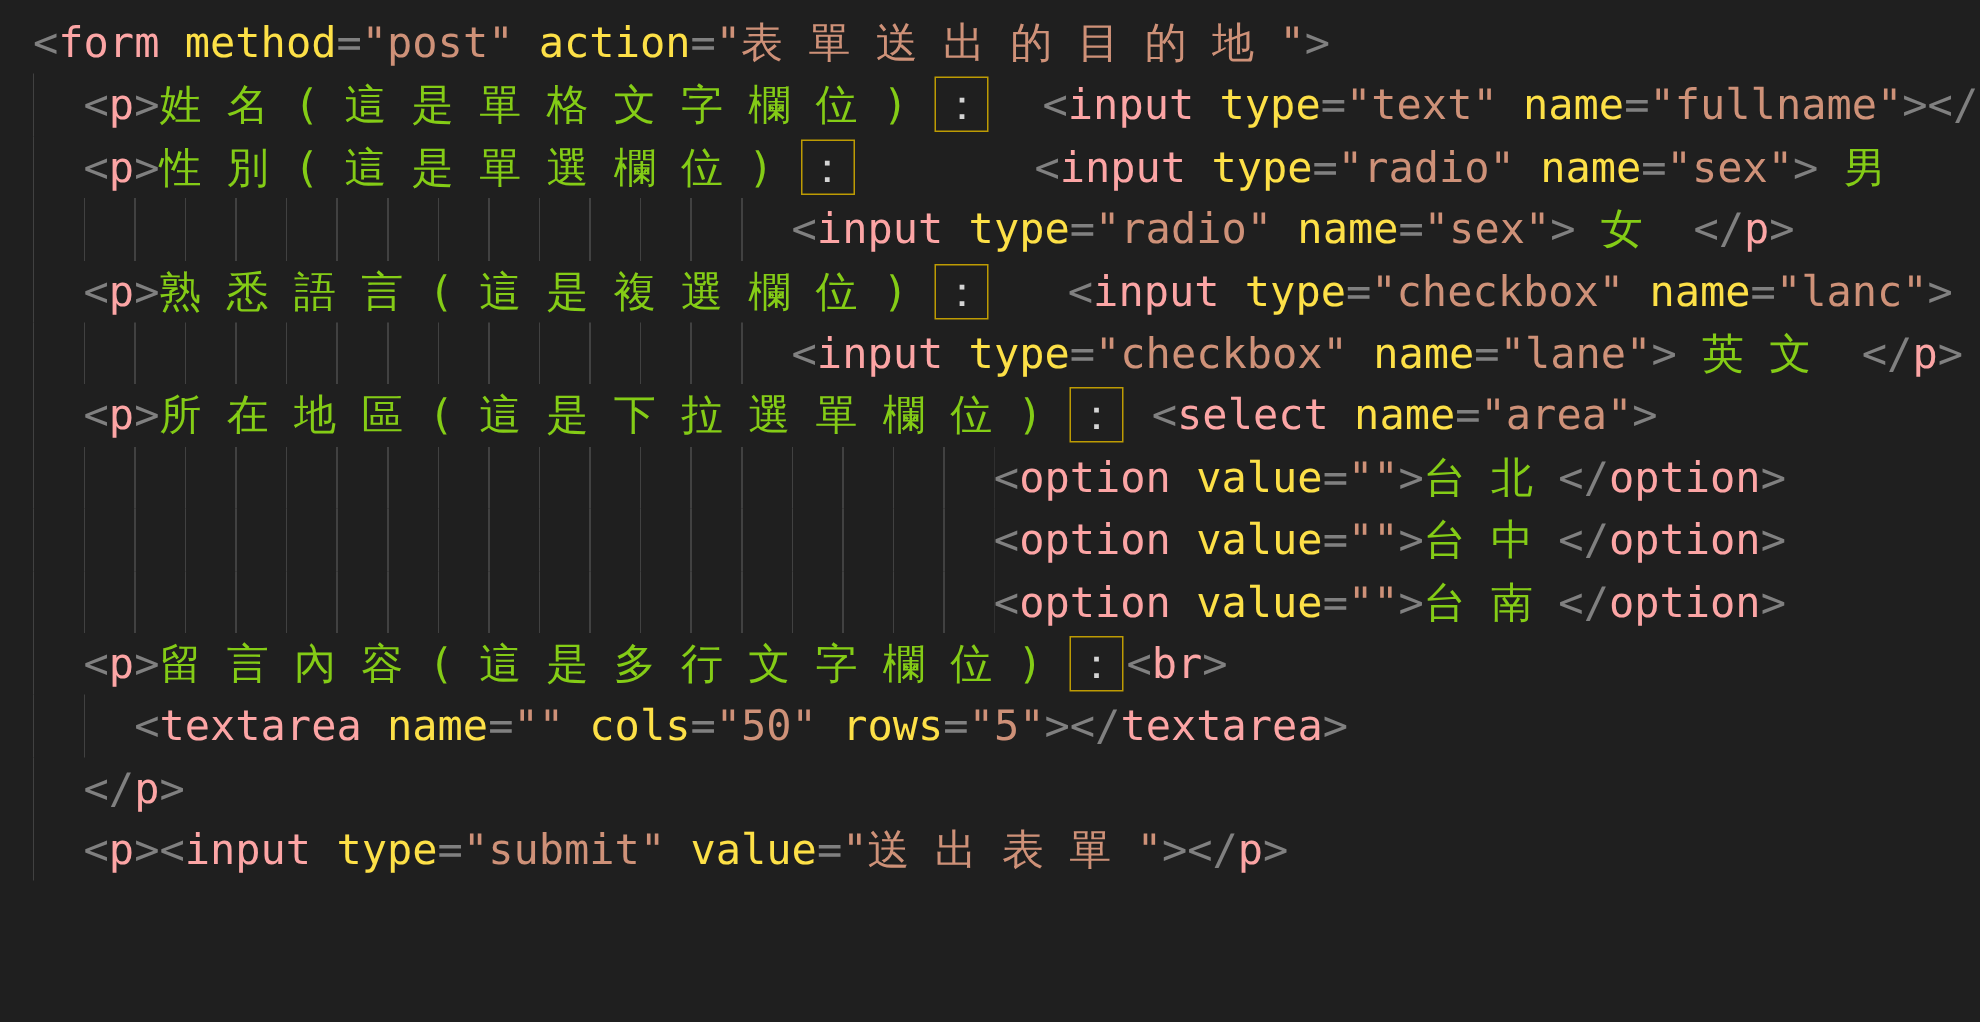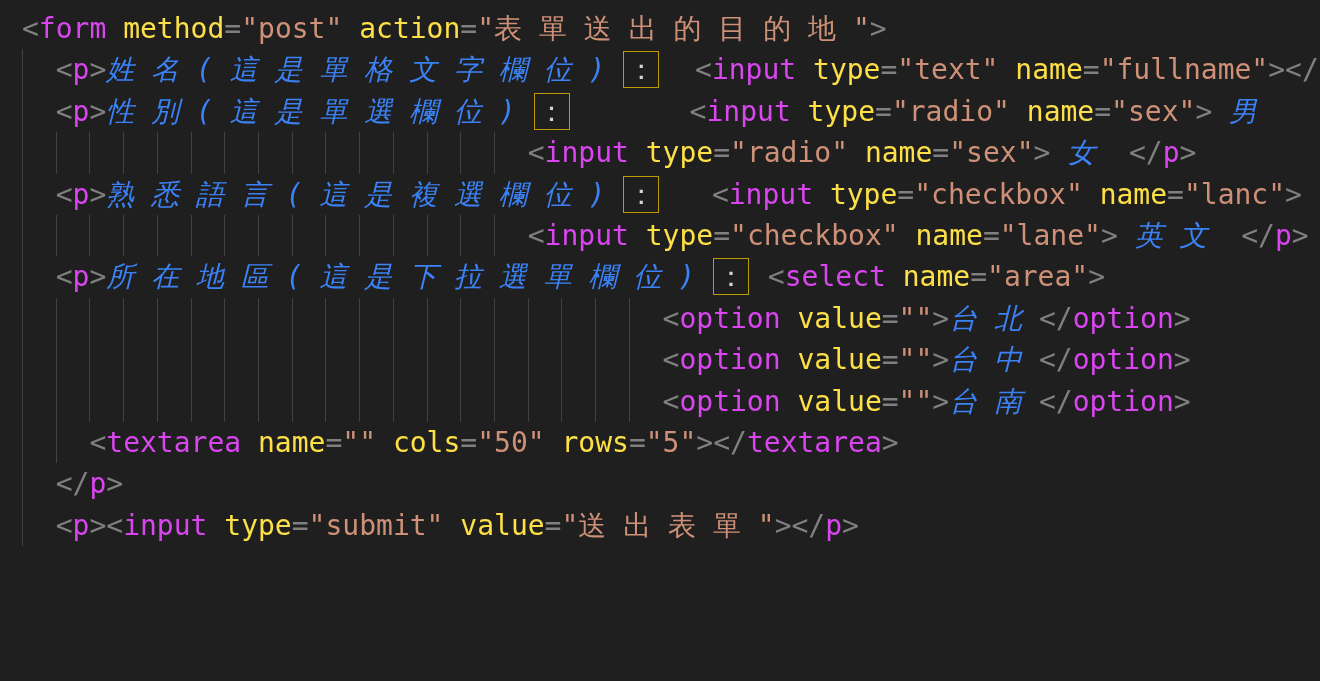--- a/index.html
+++ b/index.html
@@ -24,24 +24,24 @@
     line-height: 41.4px;
     white-space: pre;
   }
   .ind {
     display: inline-block;
     height: 100%;
     vertical-align: top;
     background: repeating-linear-gradient(90deg, #414141 0, #414141 1px, transparent 1px, transparent 2ch);
   }
   .tk-pun { color: #808080; }
-  .tk-tag { color: #d946ef; }
+  .tk-tag { color: #fca5a5; }
   .tk-attr { color: #fde047; }
   .tk-str { color: #ce9178; }
-  .tk-txt { color: #3b82f6; font-style: italic; }
+  .tk-txt { color: #84cc16; }
   .tk-sp  { color: #d4d4d4; }
   .cjk { letter-spacing: 1ch; }
   .tk-box, .tk-box.cjk {
     letter-spacing: normal;
     color: #d4d4d4;
     border: 1px solid #bd9b03;
     padding: 1px 3px;
     margin: 0 2px 0 1px;
   }
 </style>
@@ -53,17 +53,18 @@
       <div class="line"><span class="tk-pun">&lt;</span><span class="tk-tag">form</span><span class="tk-sp"> </span><span class="tk-attr">method</span><span class="tk-pun">=</span><span class="tk-str">"post"</span><span class="tk-sp"> </span><span class="tk-attr">action</span><span class="tk-pun">=</span><span class="tk-str">"</span><span class="tk-str cjk">表單送出的目的地</span><span class="tk-str">"</span><span class="tk-pun">&gt;</span></div>
       <div class="line"><span class="ind" style="width: 2ch;"></span><span class="tk-pun">&lt;</span><span class="tk-tag">p</span><span class="tk-pun">&gt;</span><span class="tk-txt cjk">姓名(這是單格文字欄位)</span><span class="tk-box cjk">：</span><span class="tk-sp">  </span><span class="tk-pun">&lt;</span><span class="tk-tag">input</span><span class="tk-sp"> </span><span class="tk-attr">type</span><span class="tk-pun">=</span><span class="tk-str">"text"</span><span class="tk-sp"> </span><span class="tk-attr">name</span><span class="tk-pun">=</span><span class="tk-str">"fullname"</span><span class="tk-pun">&gt;&lt;/</span><span class="tk-tag">p</span></div>
       <div class="line"><span class="ind" style="width: 2ch;"></span><span class="tk-pun">&lt;</span><span class="tk-tag">p</span><span class="tk-pun">&gt;</span><span class="tk-txt cjk">性別(這是單選欄位)</span><span class="tk-box cjk">：</span><span class="tk-sp">       </span><span class="tk-pun">&lt;</span><span class="tk-tag">input</span><span class="tk-sp"> </span><span class="tk-attr">type</span><span class="tk-pun">=</span><span class="tk-str">"radio"</span><span class="tk-sp"> </span><span class="tk-attr">name</span><span class="tk-pun">=</span><span class="tk-str">"sex"</span><span class="tk-pun">&gt;</span><span class="tk-sp"> </span><span class="tk-txt cjk">男</span></div>
       <div class="line"><span class="ind" style="width: 30ch;"></span><span class="tk-pun">&lt;</span><span class="tk-tag">input</span><span class="tk-sp"> </span><span class="tk-attr">type</span><span class="tk-pun">=</span><span class="tk-str">"radio"</span><span class="tk-sp"> </span><span class="tk-attr">name</span><span class="tk-pun">=</span><span class="tk-str">"sex"</span><span class="tk-pun">&gt;</span><span class="tk-sp"> </span><span class="tk-txt cjk">女</span><span class="tk-sp"> </span><span class="tk-pun">&lt;/</span><span class="tk-tag">p</span><span class="tk-pun">&gt;</span></div>
       <div class="line"><span class="ind" style="width: 2ch;"></span><span class="tk-pun">&lt;</span><span class="tk-tag">p</span><span class="tk-pun">&gt;</span><span class="tk-txt cjk">熟悉語言(這是複選欄位)</span><span class="tk-box cjk">：</span><span class="tk-sp">   </span><span class="tk-pun">&lt;</span><span class="tk-tag">input</span><span class="tk-sp"> </span><span class="tk-attr">type</span><span class="tk-pun">=</span><span class="tk-str">"checkbox"</span><span class="tk-sp"> </span><span class="tk-attr">name</span><span class="tk-pun">=</span><span class="tk-str">"lanc"</span><span class="tk-pun">&gt;</span><span class="tk-sp"> </span><span class="tk-txt cjk">中文</span></div>
       <div class="line"><span class="ind" style="width: 30ch;"></span><span class="tk-pun">&lt;</span><span class="tk-tag">input</span><span class="tk-sp"> </span><span class="tk-attr">type</span><span class="tk-pun">=</span><span class="tk-str">"checkbox"</span><span class="tk-sp"> </span><span class="tk-attr">name</span><span class="tk-pun">=</span><span class="tk-str">"lane"</span><span class="tk-pun">&gt;</span><span class="tk-sp"> </span><span class="tk-txt cjk">英文</span><span class="tk-sp"> </span><span class="tk-pun">&lt;/</span><span class="tk-tag">p</span><span class="tk-pun">&gt;</span></div>
       <div class="line"><span class="ind" style="width: 2ch;"></span><span class="tk-pun">&lt;</span><span class="tk-tag">p</span><span class="tk-pun">&gt;</span><span class="tk-txt cjk">所在地區(這是下拉選單欄位)</span><span class="tk-box cjk">：</span><span class="tk-sp"> </span><span class="tk-pun">&lt;</span><span class="tk-tag">select</span><span class="tk-sp"> </span><span class="tk-attr">name</span><span class="tk-pun">=</span><span class="tk-str">"area"</span><span class="tk-pun">&gt;</span></div>
       <div class="line"><span class="ind" style="width: 38ch;"></span><span class="tk-pun">&lt;</span><span class="tk-tag">option</span><span class="tk-sp"> </span><span class="tk-attr">value</span><span class="tk-pun">=</span><span class="tk-str">""</span><span class="tk-pun">&gt;</span><span class="tk-txt cjk">台北</span><span class="tk-pun">&lt;/</span><span class="tk-tag">option</span><span class="tk-pun">&gt;</span></div>
       <div class="line"><span class="ind" style="width: 38ch;"></span><span class="tk-pun">&lt;</span><span class="tk-tag">option</span><span class="tk-sp"> </span><span class="tk-attr">value</span><span class="tk-pun">=</span><span class="tk-str">""</span><span class="tk-pun">&gt;</span><span class="tk-txt cjk">台中</span><span class="tk-pun">&lt;/</span><span class="tk-tag">option</span><span class="tk-pun">&gt;</span></div>
       <div class="line"><span class="ind" style="width: 38ch;"></span><span class="tk-pun">&lt;</span><span class="tk-tag">option</span><span class="tk-sp"> </span><span class="tk-attr">value</span><span class="tk-pun">=</span><span class="tk-str">""</span><span class="tk-pun">&gt;</span><span class="tk-txt cjk">台南</span><span class="tk-pun">&lt;/</span><span class="tk-tag">option</span><span class="tk-pun">&gt;</span></div>
+      <div class="line"><span class="ind" style="width: 2ch;"></span><span class="tk-pun">&lt;</span><span class="tk-tag">p</span><span class="tk-pun">&gt;</span><span class="tk-txt cjk">留言內容(這是多行文字欄位)</span><span class="tk-box cjk">：</span><span class="tk-pun">&lt;</span><span class="tk-tag">br</span><span class="tk-pun">&gt;</span></div>
       <div class="line"><span class="ind" style="width: 4ch;"></span><span class="tk-pun">&lt;</span><span class="tk-tag">textarea</span><span class="tk-sp"> </span><span class="tk-attr">name</span><span class="tk-pun">=</span><span class="tk-str">""</span><span class="tk-sp"> </span><span class="tk-attr">cols</span><span class="tk-pun">=</span><span class="tk-str">"50"</span><span class="tk-sp"> </span><span class="tk-attr">rows</span><span class="tk-pun">=</span><span class="tk-str">"5"</span><span class="tk-pun">&gt;&lt;/</span><span class="tk-tag">textarea</span><span class="tk-pun">&gt;</span></div>
       <div class="line"><span class="ind" style="width: 2ch;"></span><span class="tk-pun">&lt;/</span><span class="tk-tag">p</span><span class="tk-pun">&gt;</span></div>
       <div class="line"><span class="ind" style="width: 2ch;"></span><span class="tk-pun">&lt;</span><span class="tk-tag">p</span><span class="tk-pun">&gt;&lt;</span><span class="tk-tag">input</span><span class="tk-sp"> </span><span class="tk-attr">type</span><span class="tk-pun">=</span><span class="tk-str">"submit"</span><span class="tk-sp"> </span><span class="tk-attr">value</span><span class="tk-pun">=</span><span class="tk-str">"</span><span class="tk-str cjk">送出表單</span><span class="tk-str">"</span><span class="tk-pun">&gt;&lt;/</span><span class="tk-tag">p</span><span class="tk-pun">&gt;</span></div>
     </div>
 </div>
 
 </body></html>

